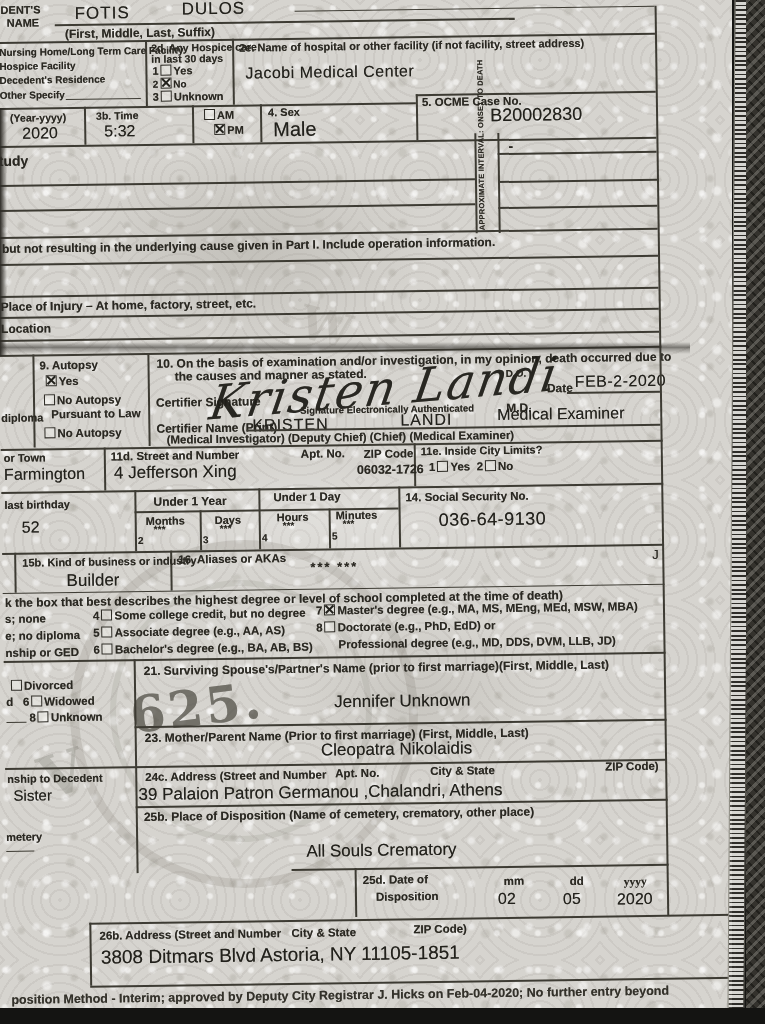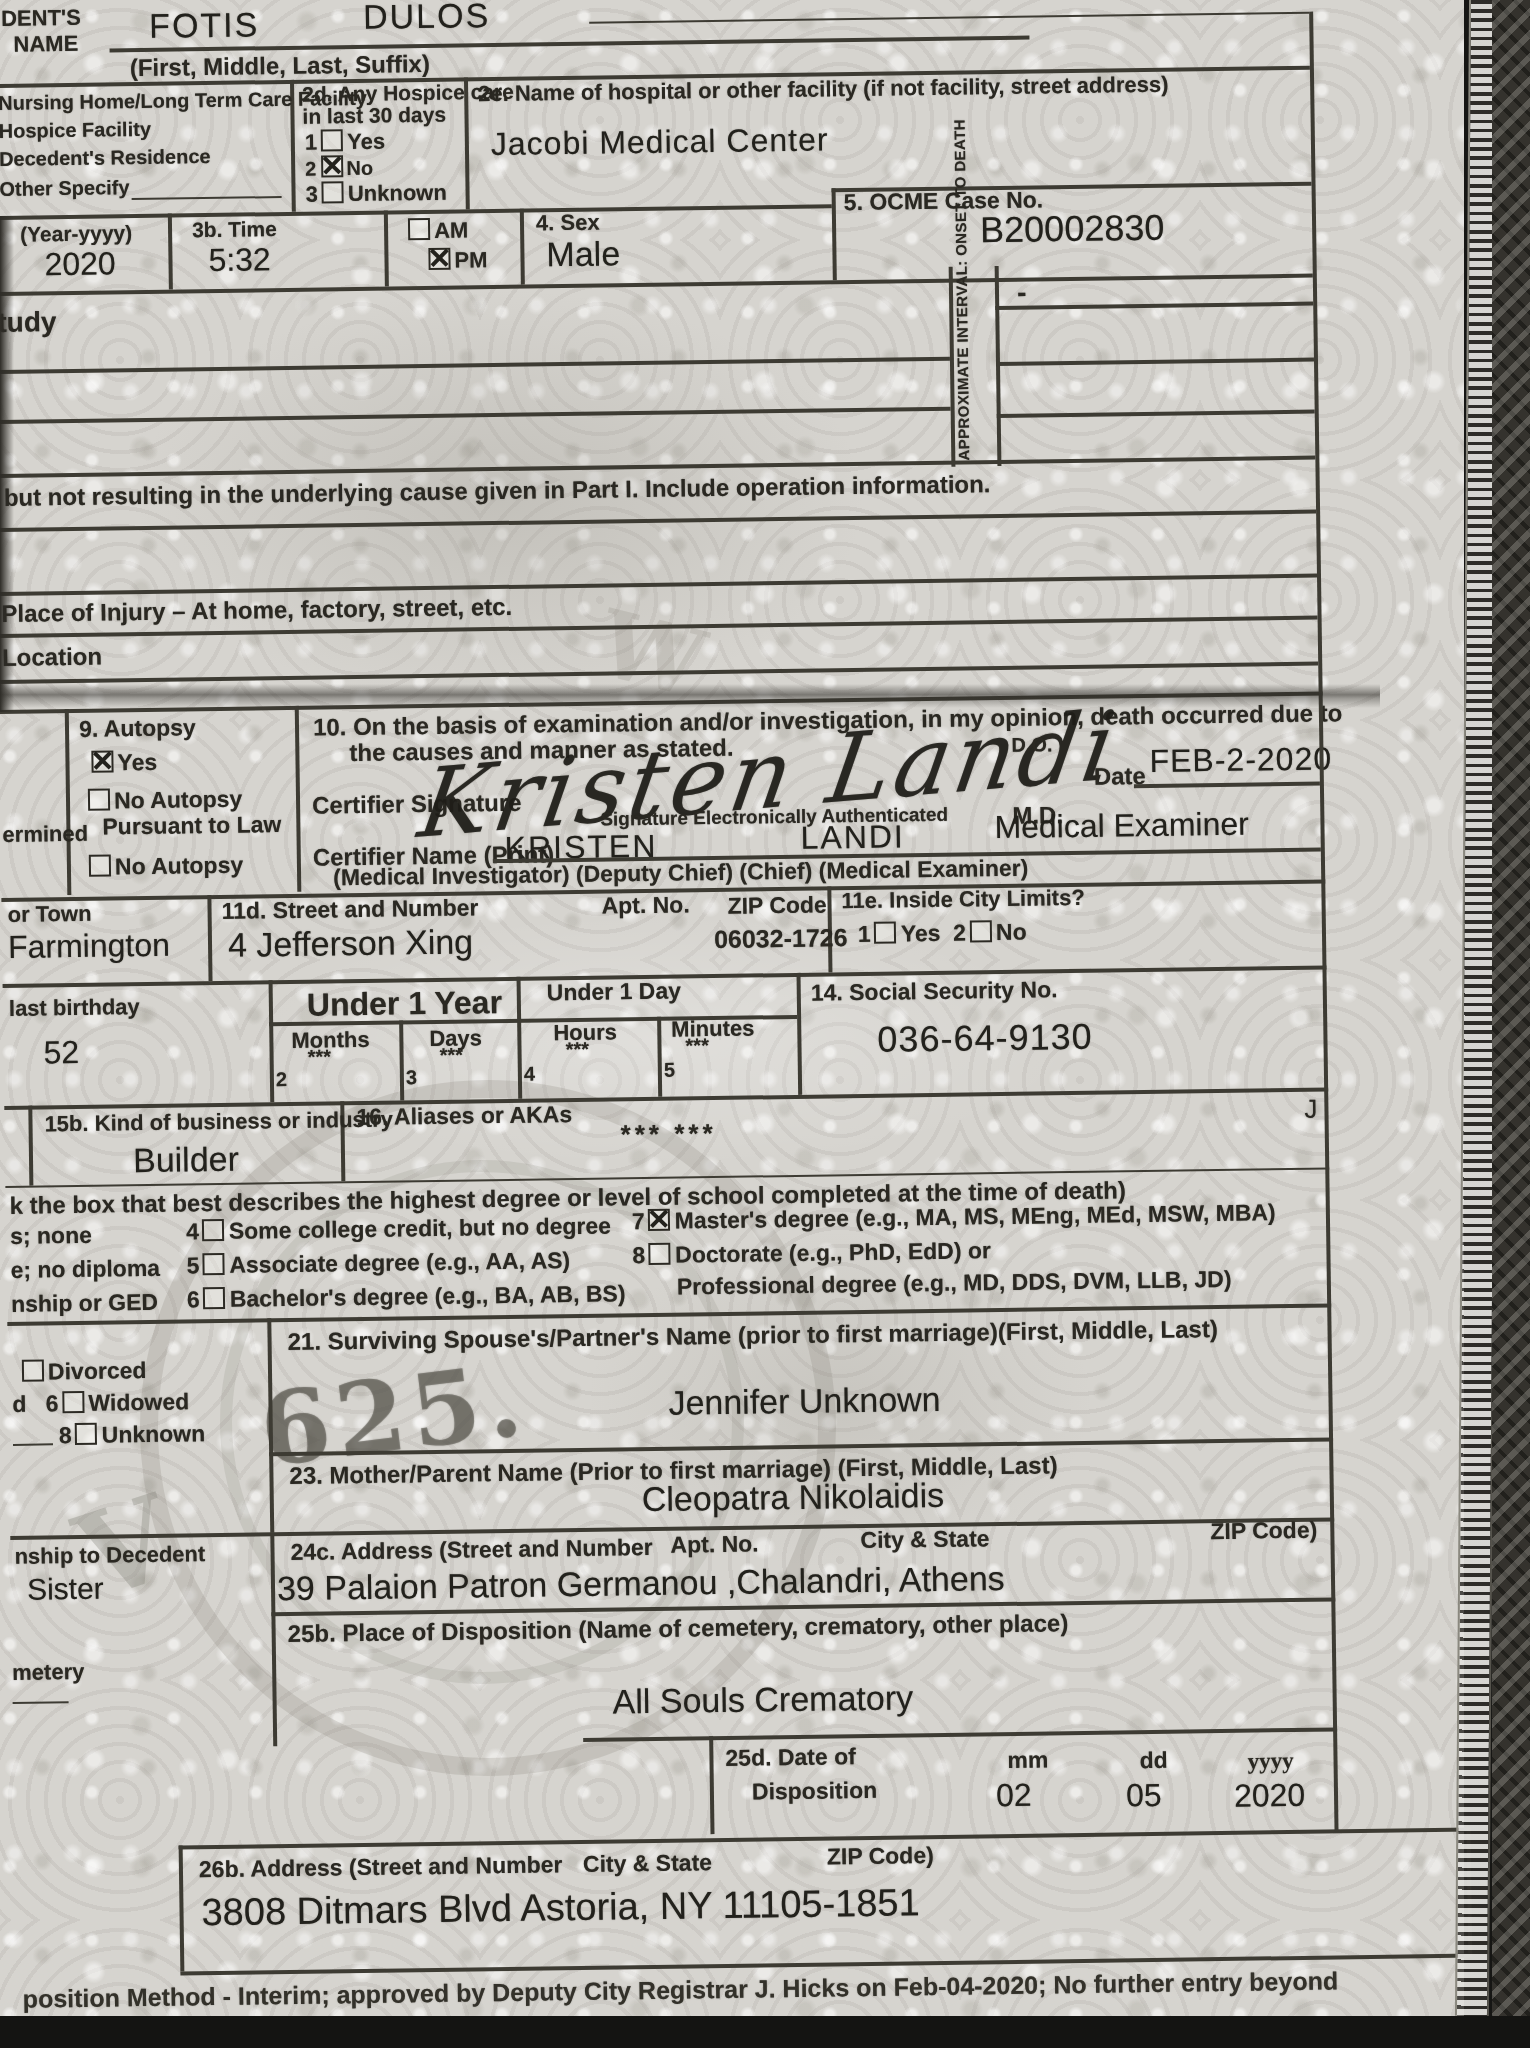--- a/index.html
+++ b/index.html
@@ -96,21 +96,21 @@
     <div class="vl" style="left:196px;top:108px;height:38px;"></div>
     <div class="vl" style="left:264px;top:108px;height:38px;"></div>
     <div class="vl" style="left:420px;top:100px;height:46px;"></div>
     <div class="t" style="left:14px;top:112px;font-size:10.5px;">(Year-yyyy)</div>
     <div class="t val" style="left:26px;top:125px;">2020</div>
     <div class="t" style="left:100px;top:111px;font-size:10.5px;">3b. Time</div>
     <div class="t val" style="left:108px;top:124px;">5:32</div>
     <div class="t" style="left:206px;top:112px;font-size:11px;"><span class="cb"></span><span>AM</span></div>
     <div class="t" style="left:216px;top:127px;font-size:11px;"><span class="cb on"></span><span>PM</span></div>
     <div class="t" style="left:272px;top:110px;font-size:11px;">4. Sex</div>
-    <div class="t val" style="left:277px;top:122px;font-size:17px;text-align:center;">Male</div>
+    <div class="t val" style="left:277px;top:122px;font-size:20px;text-align:center;">Male</div>
     <div class="t" style="left:426px;top:102px;font-size:11.5px;">5. OCME Case No.</div>
     <div class="t val" style="left:494px;top:112px;font-size:18px;">B20002830</div>
     <div class="hl" style="left:0;top:146px;width:660px;"></div>
 
     <div class="t" style="left:2px;top:153px;font-size:14px;">tudy</div>
     <div class="vl" style="left:478px;top:140px;height:100px;"></div>
     <div class="vl" style="left:501px;top:140px;height:100px;"></div>
     <div class="t" id="interval-cell" style="left:479px;top:143px;height:94px;width:21px;"><span>APPROXIMATE INTERVAL:</span> <span>ONSET TO DEATH</span></div>
     <div class="t" style="left:512px;top:145px;font-size:14px;font-weight:700;">-</div>
     <div class="hl" style="left:0;top:185px;width:478px;height:1.5px;"></div>
@@ -123,21 +123,21 @@
     <div class="hl" style="left:0;top:264px;width:660px;height:1.5px;"></div>
     <div class="hl" style="left:0;top:296px;width:660px;height:1.5px;"></div>
     <div class="t" style="left:2px;top:300px;font-size:12px;">Place of Injury – At home, factory, street, etc.</div>
     <div class="hl" style="left:0;top:317px;width:660px;height:1.5px;"></div>
     <div class="t" style="left:2px;top:322px;font-size:12px;">Location</div>
     <div class="hl" style="left:0;top:340px;width:660px;height:1.5px;"></div>
 
     <div class="hl" style="left:0;top:355px;width:662px;"></div>
     <div class="vl" style="left:33px;top:355px;height:93px;"></div>
     <div class="vl" style="left:148px;top:355px;height:93px;"></div>
-    <div class="t" style="left:1px;top:412px;font-size:11px;">ermined</div>
+    <div class="t" style="left:1px;top:412px;font-size:11px;">diploma</div>
     <div class="t" style="left:40px;top:360px;font-size:11.5px;">9. Autopsy</div>
     <div class="t" style="left:44px;top:376px;font-size:11.5px;"><span class="cb on"></span><span>Yes</span></div>
     <div class="t" style="left:42px;top:395px;font-size:11.5px;"><span class="cb"></span><span>No Autopsy</span></div>
     <div class="t" style="left:51px;top:409px;font-size:11.5px;">Pursuant to Law</div>
     <div class="t" style="left:42px;top:428px;font-size:11.5px;"><span class="cb"></span><span>No Autopsy</span></div>
 
     <div class="t" style="left:157px;top:359px;font-size:12px;">10. On the basis of examination and/or investigation, in my  opinion, death occurred due to</div>
     <div class="t" style="left:175px;top:372px;font-size:12px;">the causes and manner as stated.</div>
     <div class="t" style="left:156px;top:398px;font-size:12px;">Certifier Signature</div>
     <div class="t" id="sig" style="left:210px;top:366px;">Kristen  Landi</div>
@@ -169,21 +169,21 @@
     <div class="hl" style="left:0;top:492px;width:662px;"></div>
 
     <div class="t" style="left:3px;top:499px;font-size:11px;">last birthday</div>
     <div class="t val" style="left:20px;top:519px;">52</div>
     <div class="vl" style="left:133px;top:492px;height:61px;"></div>
     <div class="vl" style="left:198px;top:513px;height:40px;"></div>
     <div class="vl" style="left:257px;top:492px;height:61px;"></div>
     <div class="vl" style="left:327px;top:513px;height:40px;"></div>
     <div class="vl" style="left:397px;top:492px;height:61px;"></div>
     <div class="hl" style="left:133px;top:513px;width:264px;height:1.5px;"></div>
-    <div class="t" style="left:152px;top:497px;font-size:16px;">Under 1 Year</div>
+    <div class="t" style="left:152px;top:497px;font-size:12px;">Under 1 Year</div>
     <div class="t" style="left:272px;top:495px;font-size:11.5px;">Under 1 Day</div>
     <div class="t" style="left:144px;top:517px;font-size:11px;">Months</div>
     <div class="t" style="left:152px;top:526px;font-size:10px;">***</div>
     <div class="t" style="left:136px;top:537px;font-size:10px;">2</div>
     <div class="t" style="left:213px;top:517px;font-size:11px;">Days</div>
     <div class="t" style="left:218px;top:526px;font-size:10px;">***</div>
     <div class="t" style="left:201px;top:537px;font-size:10px;">3</div>
     <div class="t" style="left:275px;top:515px;font-size:11px;">Hours</div>
     <div class="t" style="left:281px;top:524px;font-size:10px;">***</div>
     <div class="t" style="left:260px;top:536px;font-size:10px;">4</div>

